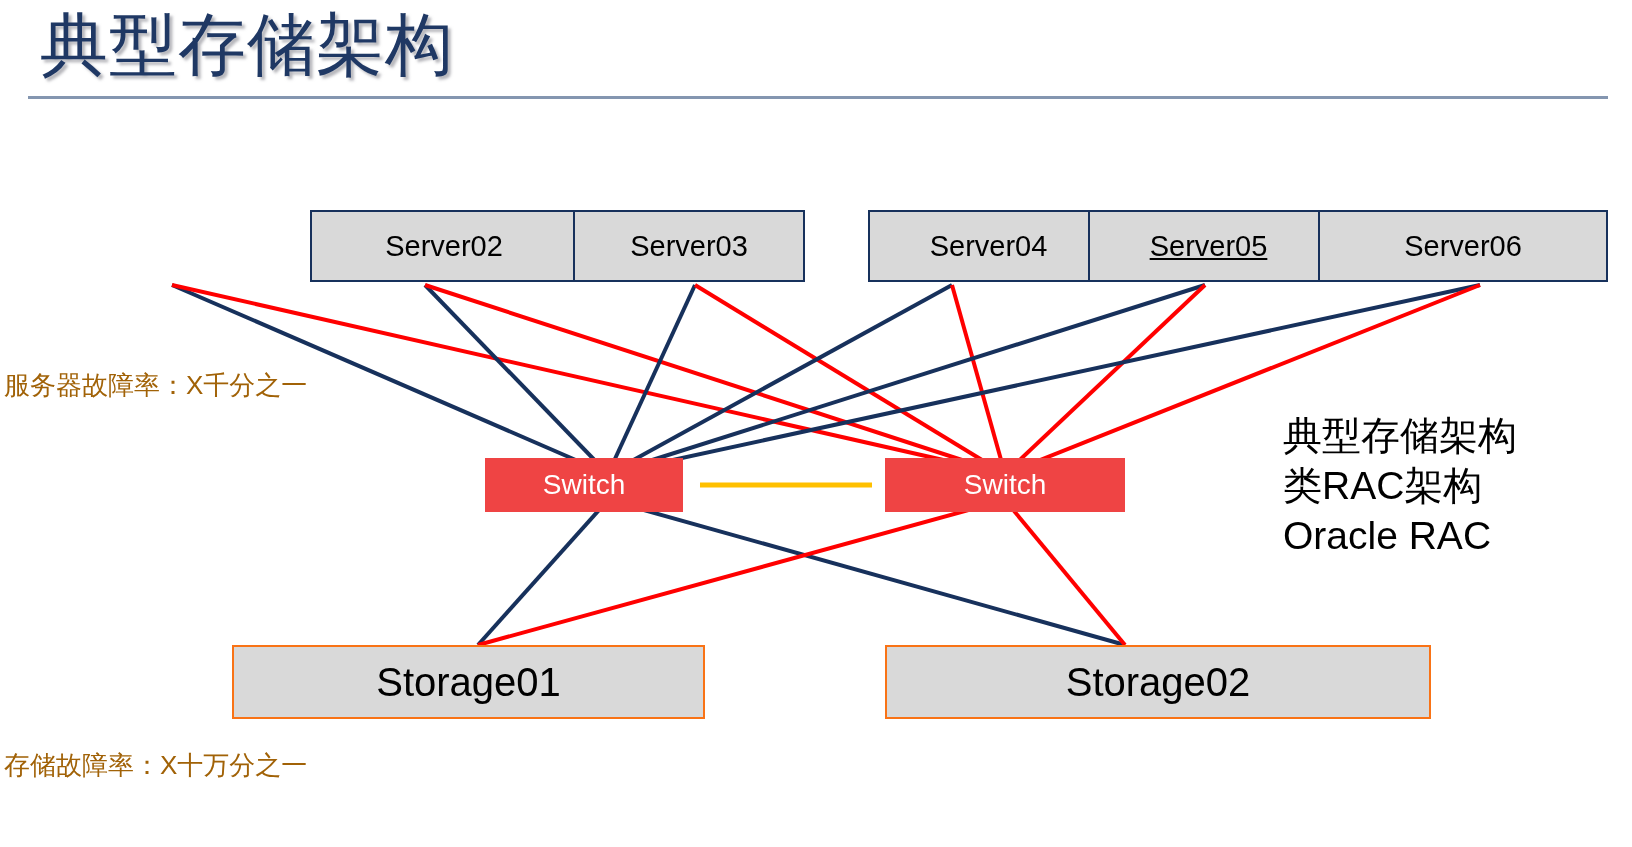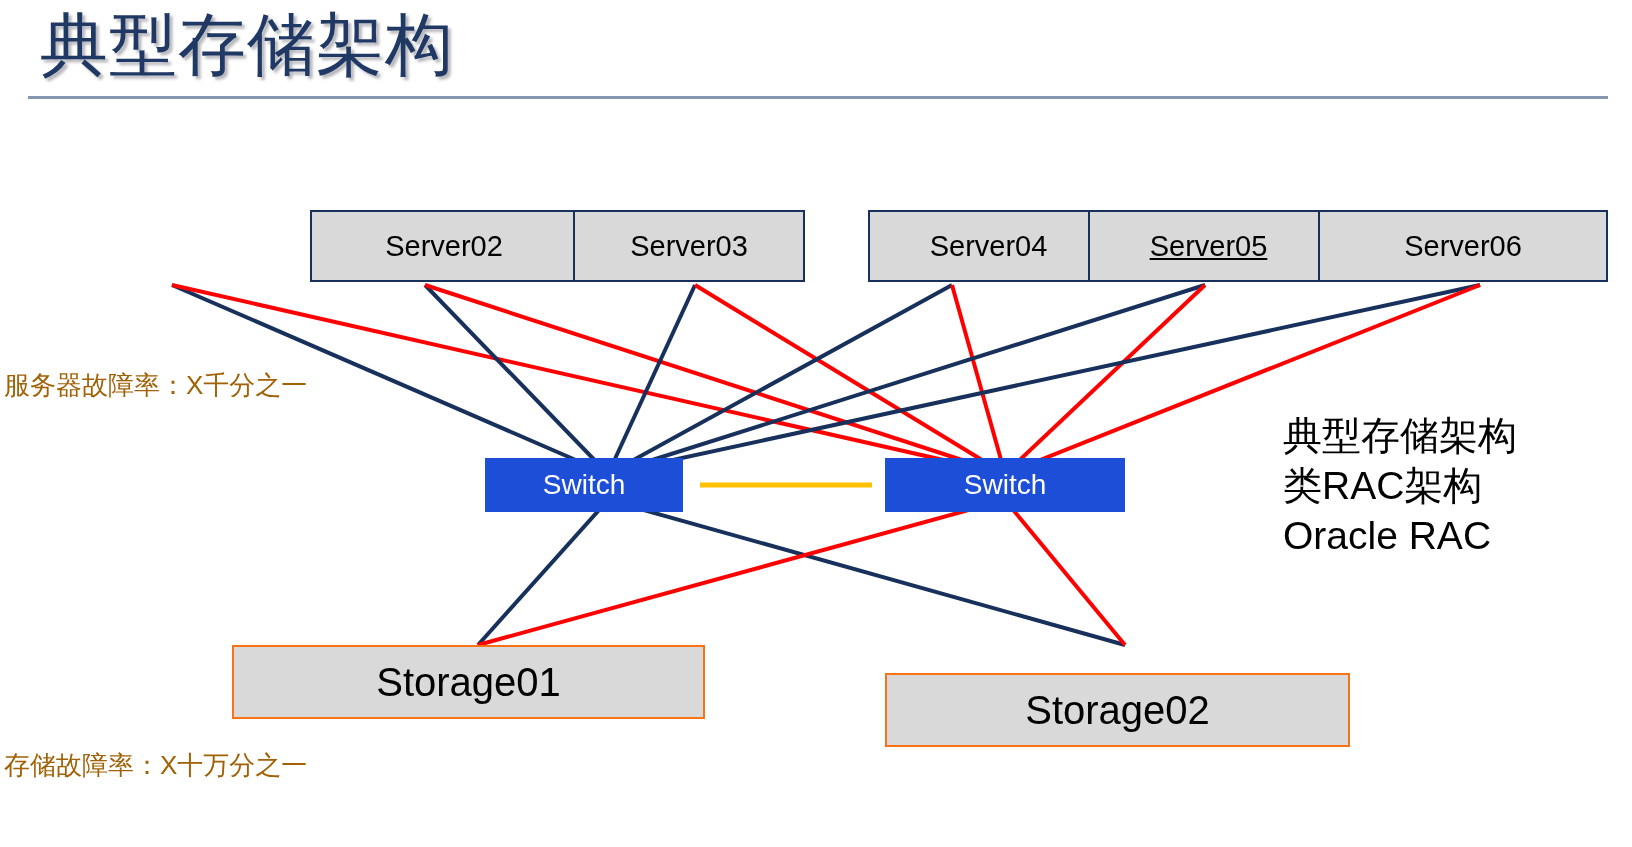--- a/index.html
+++ b/index.html
@@ -70,21 +70,21 @@
   }
   .storage {
     background: #d9d9d9;
     border: 2px solid #f97316;
     font-size: 40px;
     color: #000000;
     height: 74px;
     top: 645px;
   }
   .switch {
-    background: #1d4ed8;
+    background: #ef4444;
     border: none;
     color: #ffffff;
     font-size: 28px;
     height: 54px;
     top: 458px;
   }
 
   
   .annot {
     position: absolute;
@@ -155,21 +155,21 @@
   <div class="node switch" style="left: 485px; width: 198px;">
     <span>Switch</span>
   </div>
   <div class="node switch" style="left: 885px; width: 240px;">
     <span>Switch</span>
   </div>
 
   <div class="node storage" style="left: 232px; width: 473px;">
     <span>Storage01</span>
   </div>
-  <div class="node storage" style="left: 885px; width: 465px; margin-top: 28px;">
+  <div class="node storage" style="left: 885px; width: 546px;">
     <span>Storage02</span>
   </div>
 
   <div class="annot" id="note-server">服务器故障率：X千分之一</div>
   <div class="annot" id="note-storage">存储故障率：X十万分之一</div>
 
   <div id="cluster-note">
     <div>典型存储架构</div>
     <div>类RAC架构</div>
     <div>Oracle RAC</div>

